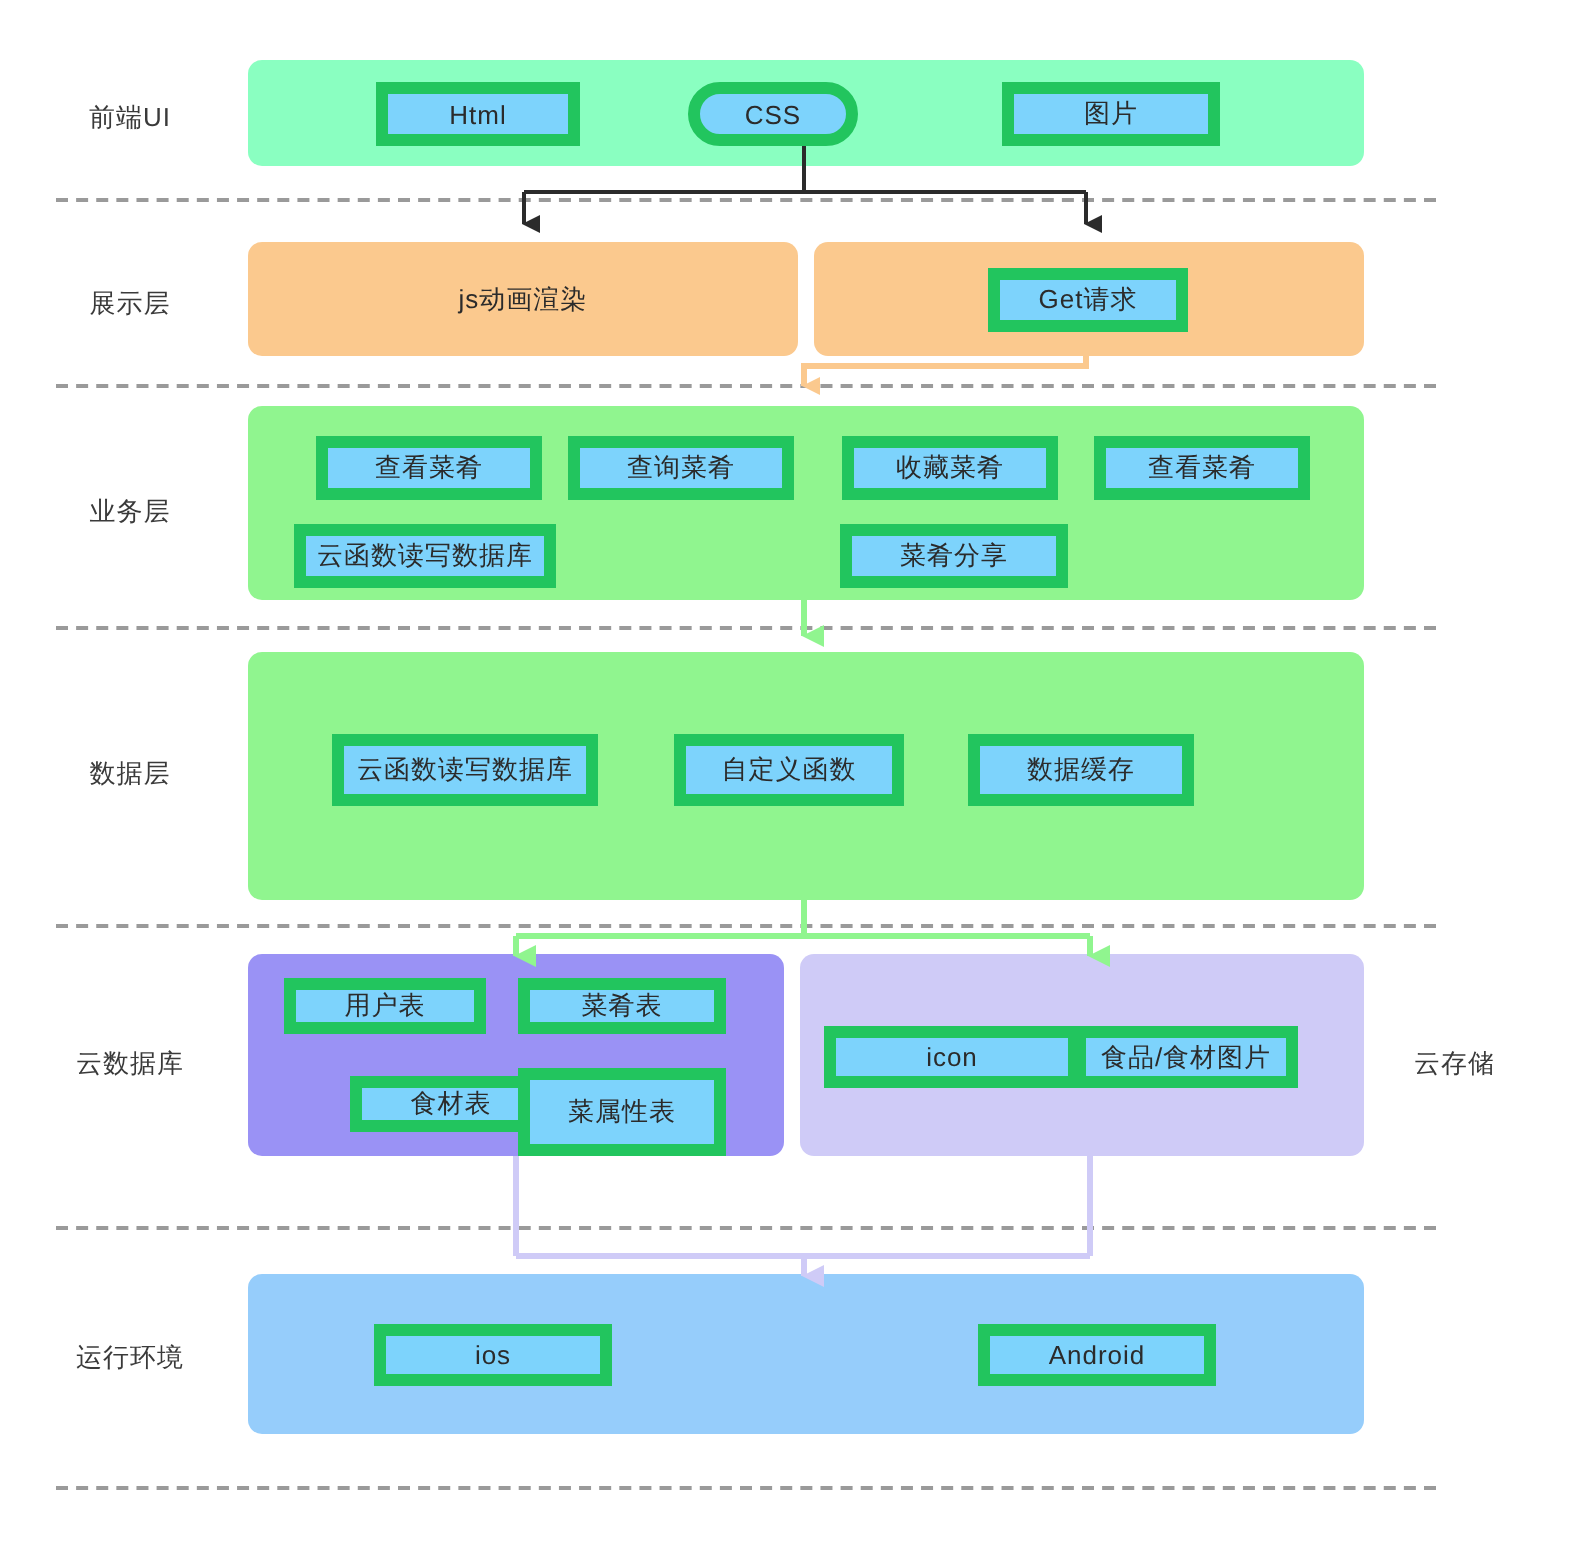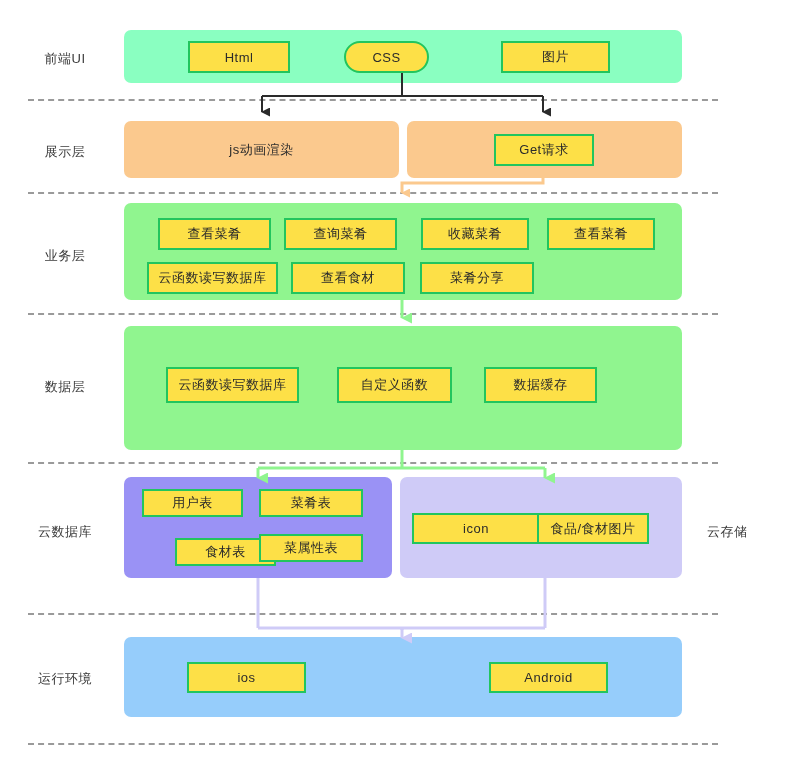--- a/index.html
+++ b/index.html
@@ -55,22 +55,22 @@
   .band-display  { background: #fbc98e; }
   .band-business { background: #90f58f; }
   .band-data     { background: #90f58f; }
   .band-clouddb  { background: #9a92f5; }
   .band-cloudst  { background: #cfcbf7; }
   .band-runtime  { background: #96cdfb; }
 
   
   .node {
     position: absolute;
-    background: #fde047;
-    border: 2px solid #22c55e;
+    background: #7dd3fc;
+    border: 6px solid #22c55e;
     box-sizing: border-box;
     display: flex;
     align-items: center;
     justify-content: center;
     font-size: 13px;
     color: #2b2b2b;
     letter-spacing: 0.5px;
     white-space: nowrap;
   }
 
@@ -156,31 +156,30 @@
   <div class="node" style="left:501px; top:41px; width:109px; height:32px;">图片</div>
 
   <div class="node" style="left:124px; top:121px; width:275px; height:57px; border:none; background:transparent; color:#2b2b2b;">js动画渲染</div>
   <div class="node" style="left:494px; top:134px; width:100px; height:32px;">Get请求</div>
 
   <div class="node" style="left:147px; top:218px; width:113px; height:32px;margin-left:11px;">查看菜肴</div>
   <div class="node" style="left:284px; top:218px; width:113px; height:32px;">查询菜肴</div>
   <div class="node" style="left:421px; top:218px; width:108px; height:32px;">收藏菜肴</div>
   <div class="node" style="left:547px; top:218px; width:108px; height:32px;">查看菜肴</div>
   <div class="node" style="left:147px; top:262px; width:131px; height:32px;">云函数读写数据库</div>
-  <div class="node" style="left:291px; top:262px; width:114px; height:32px;">查看食材</div>
   <div class="node" style="left:420px; top:262px; width:114px; height:32px;">菜肴分享</div>
 
   <div class="node" style="left:166px; top:367px; width:133px; height:36px;">云函数读写数据库</div>
   <div class="node" style="left:337px; top:367px; width:115px; height:36px;">自定义函数</div>
   <div class="node" style="left:484px; top:367px; width:113px; height:36px;">数据缓存</div>
 
   <div class="node" style="left:142px; top:489px; width:101px; height:28px;">用户表</div>
   <div class="node" style="left:259px; top:489px; width:104px; height:28px;">菜肴表</div>
   <div class="node" style="left:142px; top:538px; width:101px; height:28px;margin-left:33px;">食材表</div>
-  <div class="node" style="left:259px; top:534px; width:104px; height:28px;">菜属性表</div>
+  <div class="node" style="left:259px; top:534px; width:104px; height:44px;">菜属性表</div>
 
   <div class="node" style="left:412px; top:513px; width:128px; height:31px;">icon</div>
   <div class="node" style="left:537px; top:513px; width:112px; height:31px;">食品/食材图片</div>
 
   <div class="node" style="left:187px; top:662px; width:119px; height:31px;">ios</div>
   <div class="node" style="left:489px; top:662px; width:119px; height:31px;">Android</div>
 
 </div>
 
 </body></html>

